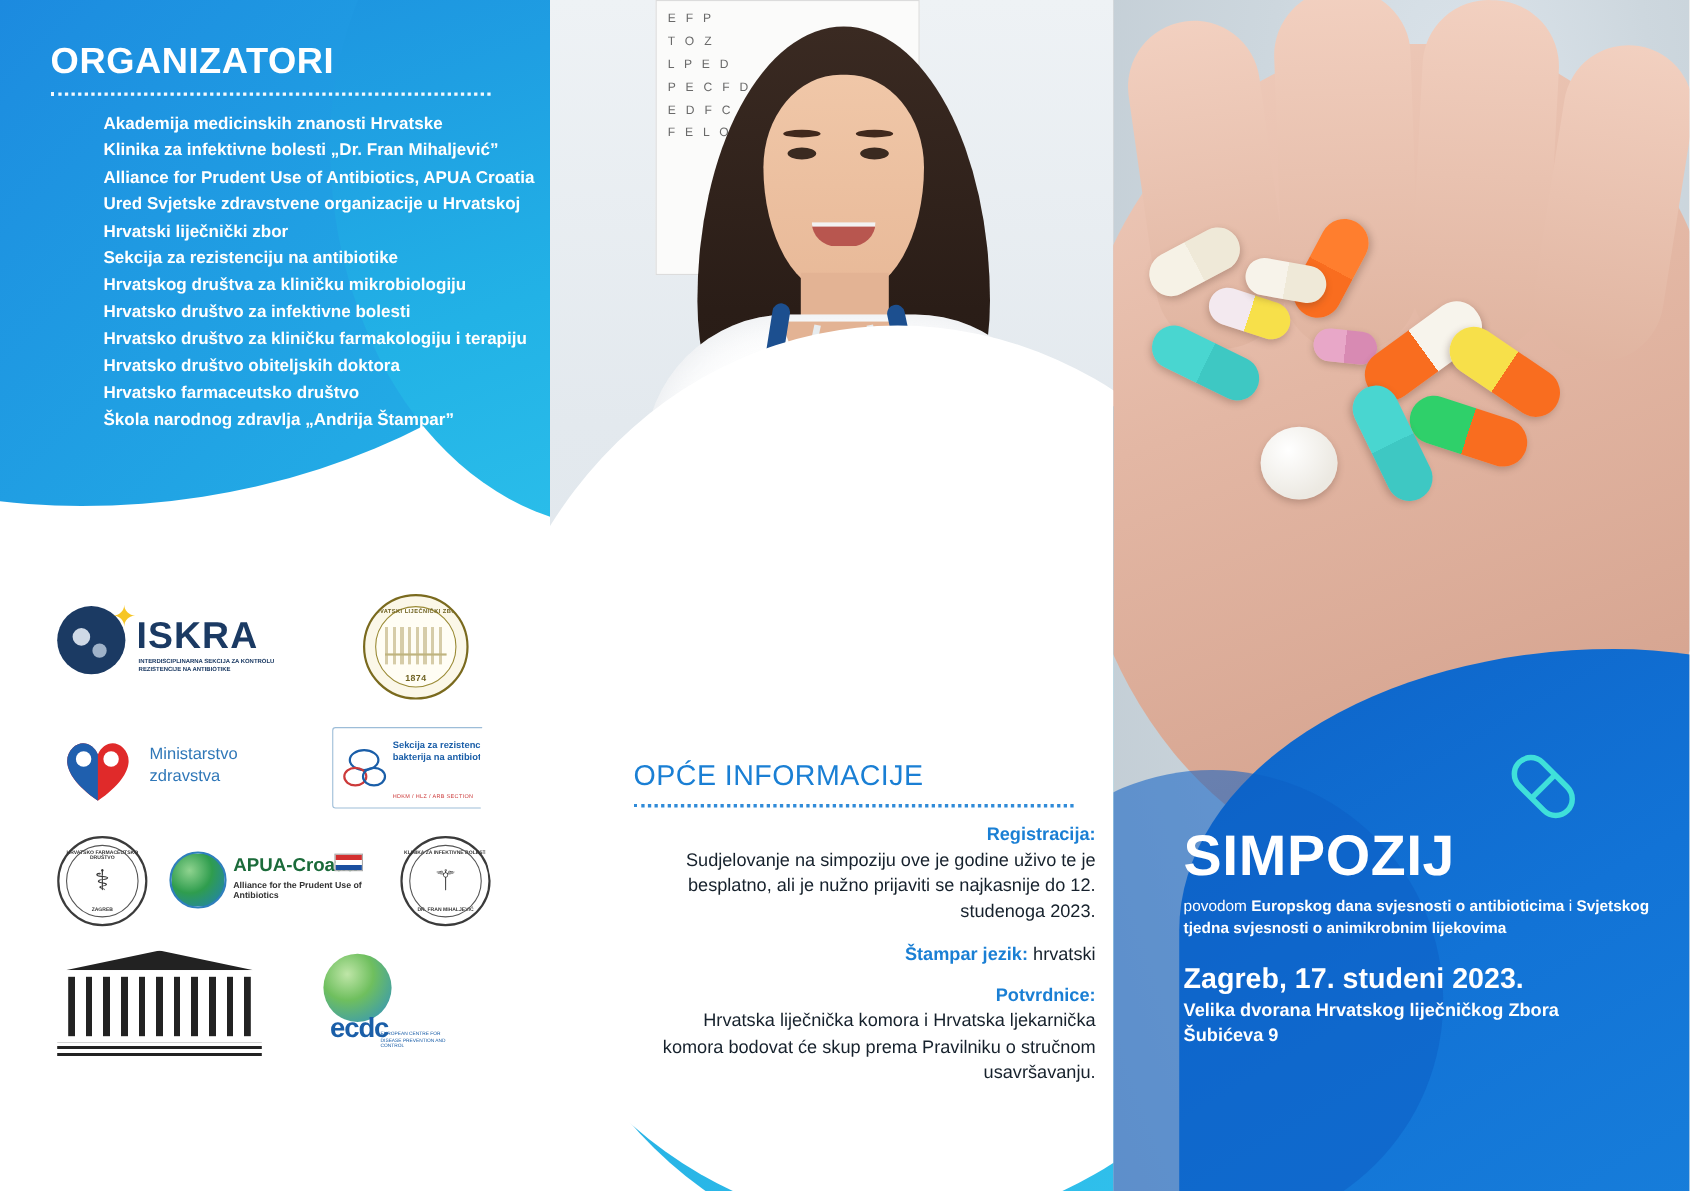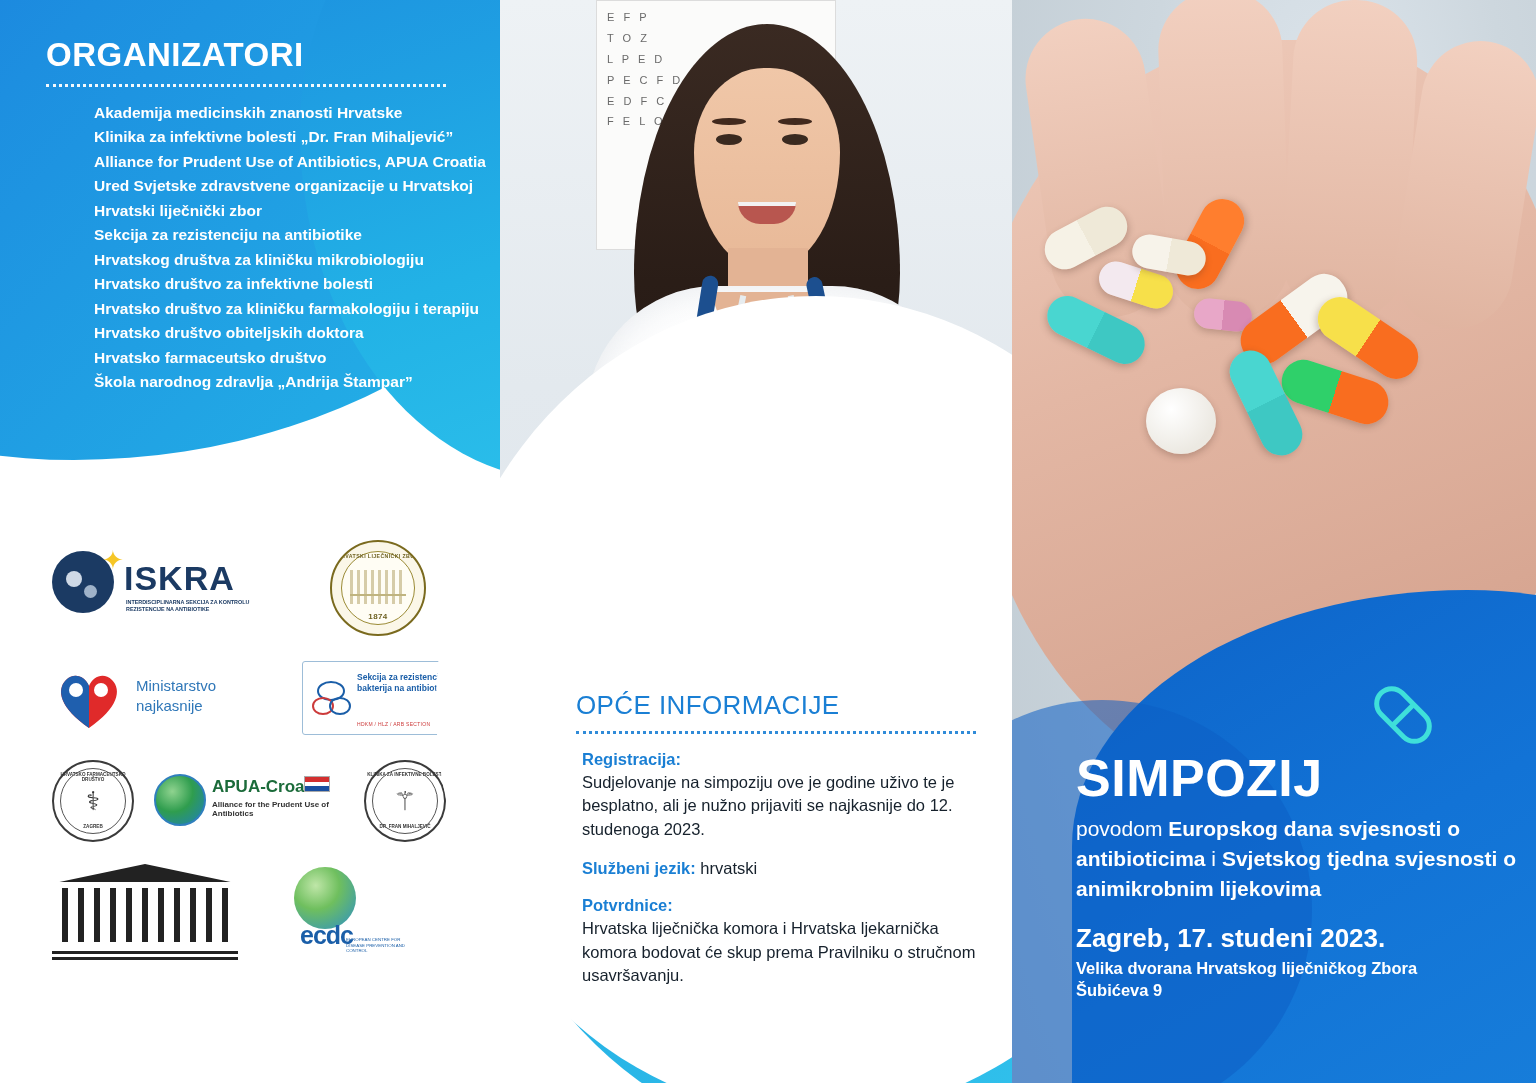--- a/index.html
+++ b/index.html
@@ -357,21 +357,21 @@
     z-index: 6;
   }
   .info-title {
     font-size: 26px; font-weight: normal; color: #1a7fd4;
     margin: 0 0 10px 0; letter-spacing: .4px;
   }
   .info-rule {
     border-bottom: 3px dotted #1a7fd4;
     width: 400px; margin-bottom: 16px; opacity: .9;
   }
-  .info-group { margin-bottom: 18px; padding-left: 6px; }
+  .info-group { margin-bottom: 18px; padding-left: 6px; text-align: right; }
   .info-label {
     font-size: 16.5px; font-weight: bold; color: #1a7fd4;
     margin: 0 0 2px 0;
   }
   .info-text {
     font-size: 16.5px; color: #16212c; line-height: 1.42; margin: 0;
   }
   .info-inline { font-size: 16.5px; color: #16212c; margin: 0; }
   .info-inline b { color: #1a7fd4; }
 
@@ -443,21 +443,21 @@
     left: 64px; top: 748px;
     width: 440px;
     z-index: 5;
     color: #ffffff;
   }
   .simpozij {
     font-size: 52px; font-weight: bold; color: #ffffff;
     margin: 0 0 6px 0; letter-spacing: 0.5px;
   }
   .sub-line {
-    font-size: 21px; line-height: 1.42; margin: 0;
+    font-size: 14px; line-height: 1.42; margin: 0;
     color: #ffffff;
   }
   .sub-line .thin { font-weight: normal; }
   .sub-line .bold { font-weight: bold; }
   .date-line {
     font-size: 26px; font-weight: bold; margin: 20px 0 4px 0;
     color: #ffffff;
   }
   .venue-line {
     font-size: 16.5px; font-weight: bold; line-height: 1.32; margin: 0;
@@ -548,21 +548,21 @@
     <div class="logo-row">
       <div class="minz">
         <svg class="minz-heart" viewBox="0 0 74 68">
           <path d="M37 64 C8 44 4 26 14 16 C22 8 33 12 37 22 C41 12 52 8 60 16 C70 26 66 44 37 64 Z" fill="#e02a2a"></path>
           <path d="M37 64 C8 44 4 26 14 16 C22 8 33 12 37 22 L37 64 Z" fill="#1f5fae"></path>
           <circle cx="24" cy="26" r="7" fill="#ffffff"></circle>
           <circle cx="49" cy="26" r="7" fill="#ffffff"></circle>
         </svg>
         <div class="minz-text">
           <div>Ministarstvo</div>
-          <div>najkasnije</div>
+          <div>zdravstva</div>
         </div>
       </div>
       <div style="width:10px"></div>
       <div class="sekcija">
         <svg class="sekcija-logo" viewBox="0 0 42 46">
           <ellipse cx="21" cy="16" rx="13" ry="9" fill="none" stroke="#1a5ea8" stroke-width="2"></ellipse>
           <ellipse cx="13" cy="31" rx="10" ry="8" fill="none" stroke="#cc3a3a" stroke-width="2"></ellipse>
           <ellipse cx="30" cy="31" rx="10" ry="8" fill="none" stroke="#1a5ea8" stroke-width="2"></ellipse>
         </svg>
         <div class="sekcija-txt">Sekcija za rezistenciju bakterija na antibiotike</div>
@@ -610,21 +610,21 @@
     <h2 class="info-title">OPĆE INFORMACIJE</h2>
     <div class="info-rule"></div>
 
     <div class="info-group">
       <p class="info-label">Registracija:</p>
       <p class="info-text">Sudjelovanje na simpoziju ove je godine uživo te je besplatno, ali je nužno prijaviti se najkasnije do 12. studenoga 2023.</p>
     </div>
 
     <div class="info-group">
       <p class="info-inline">
-        <b>Službeni jezik:</b>
+        <b>Štampar jezik:</b>
         <span>hrvatski</span>
       </p>
     </div>
 
     <div class="info-group">
       <p class="info-label">Potvrdnice:</p>
       <p class="info-text">Hrvatska liječnička komora i Hrvatska ljekarnička komora bodovat će skup prema Pravilniku o stručnom usavršavanju.</p>
     </div>
   </div>
 

